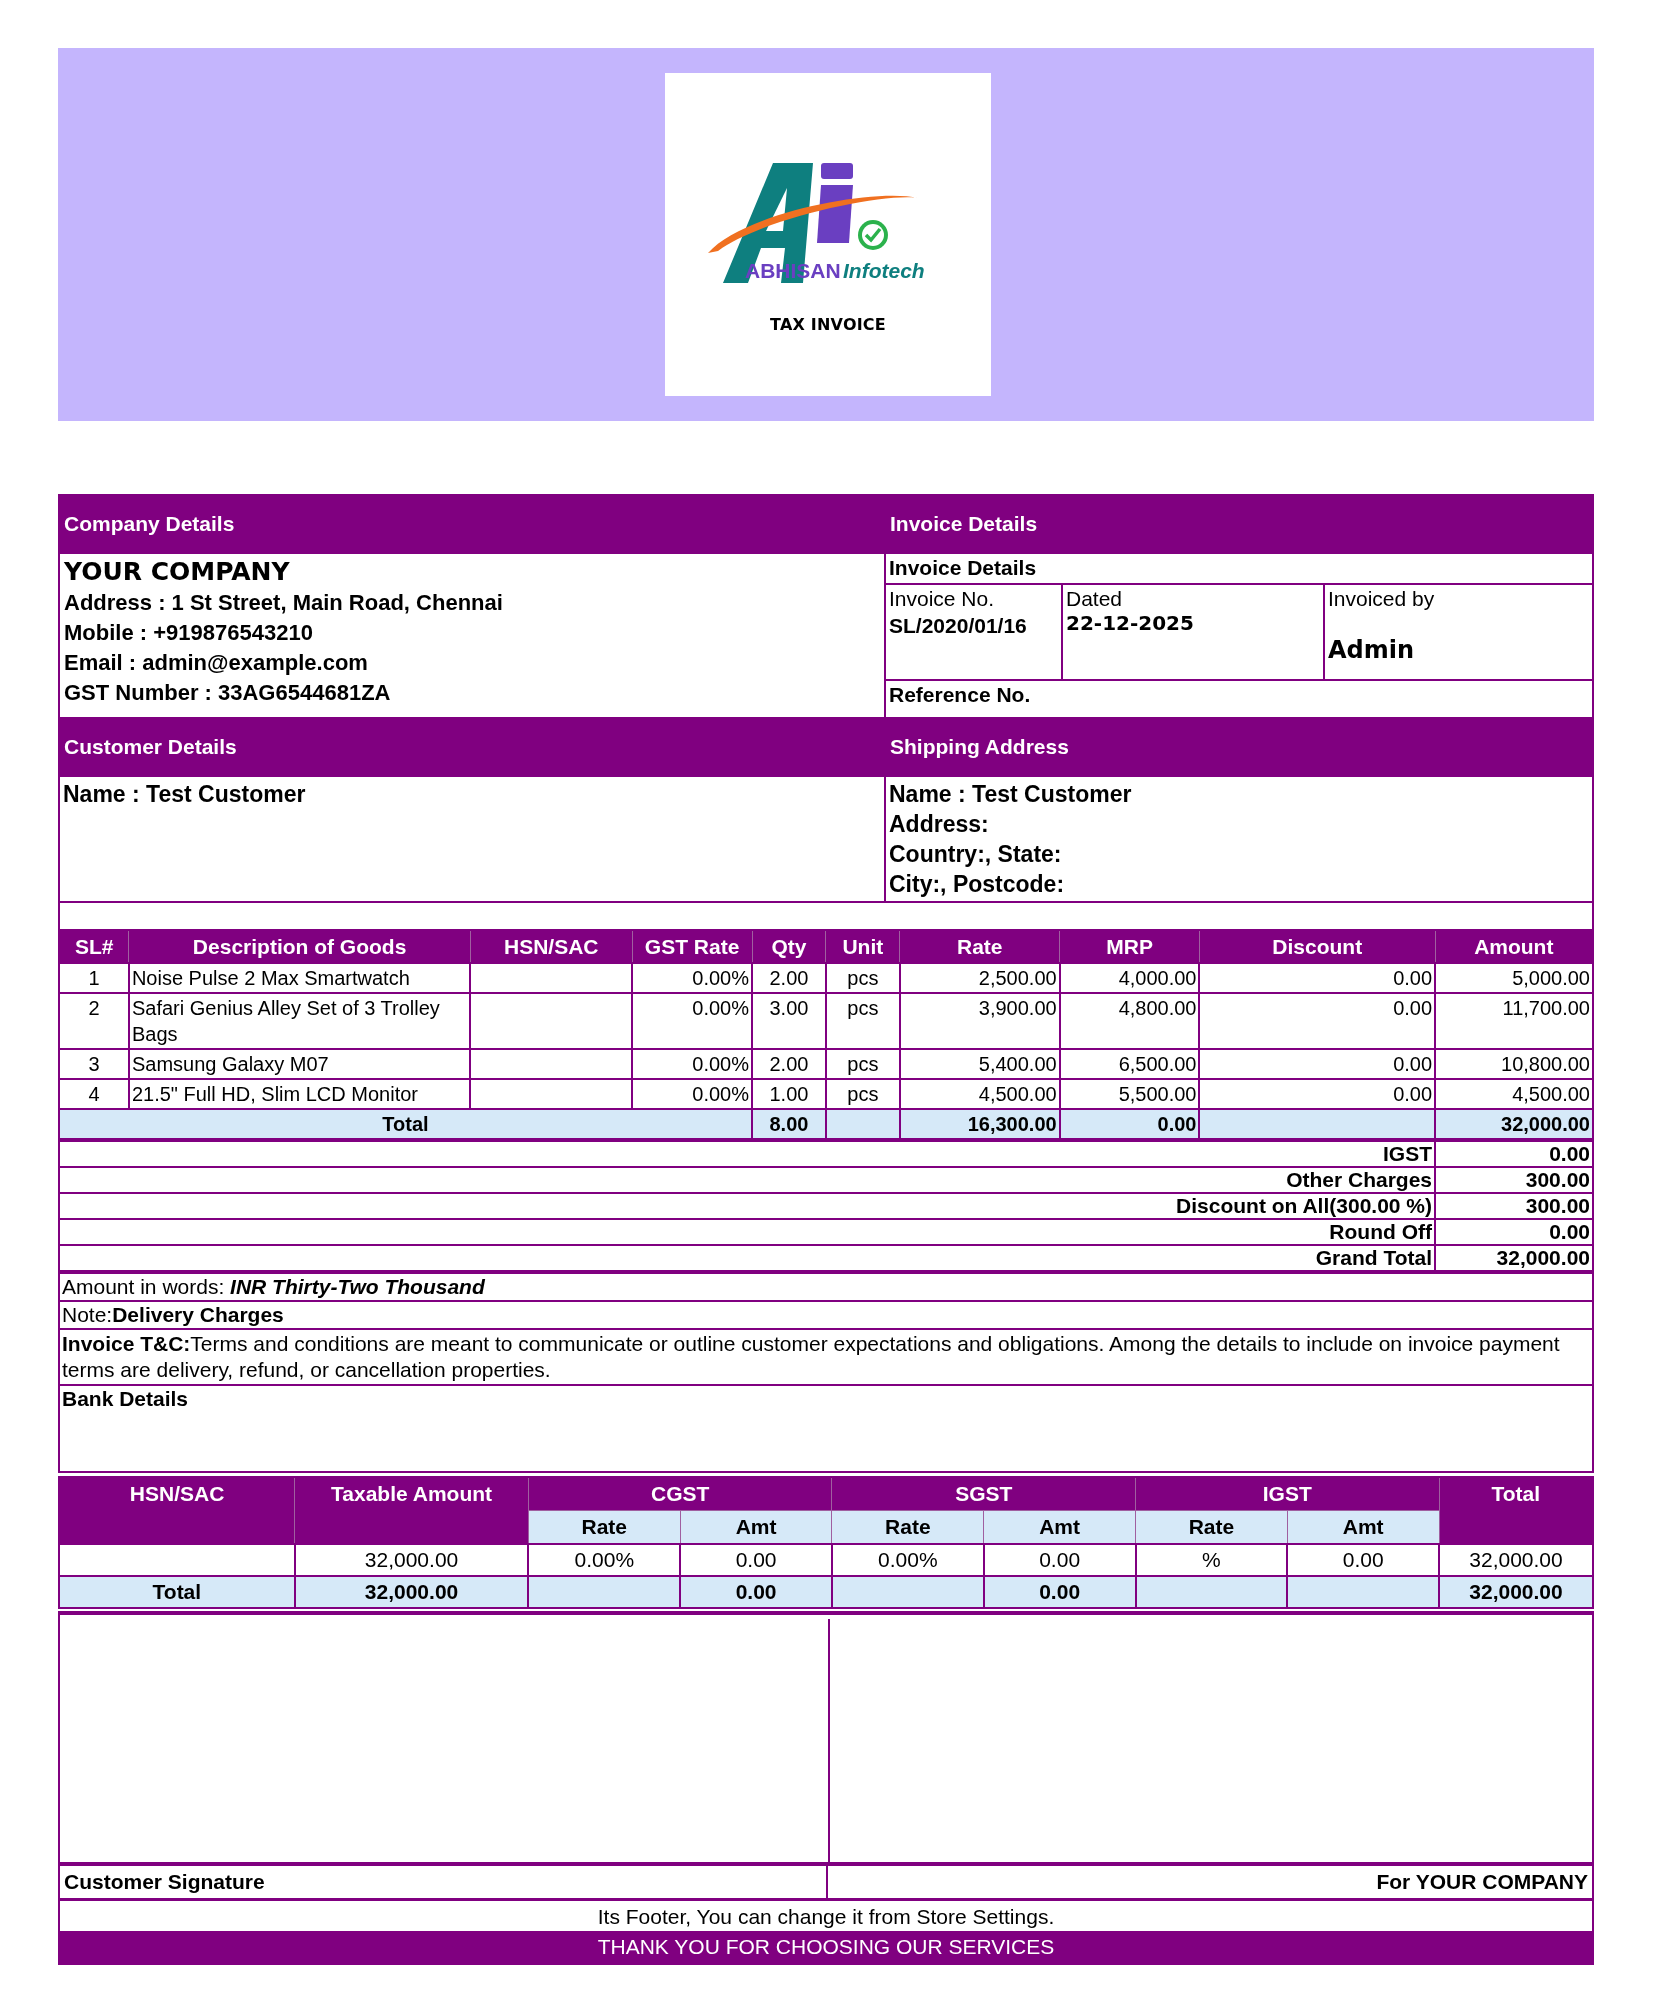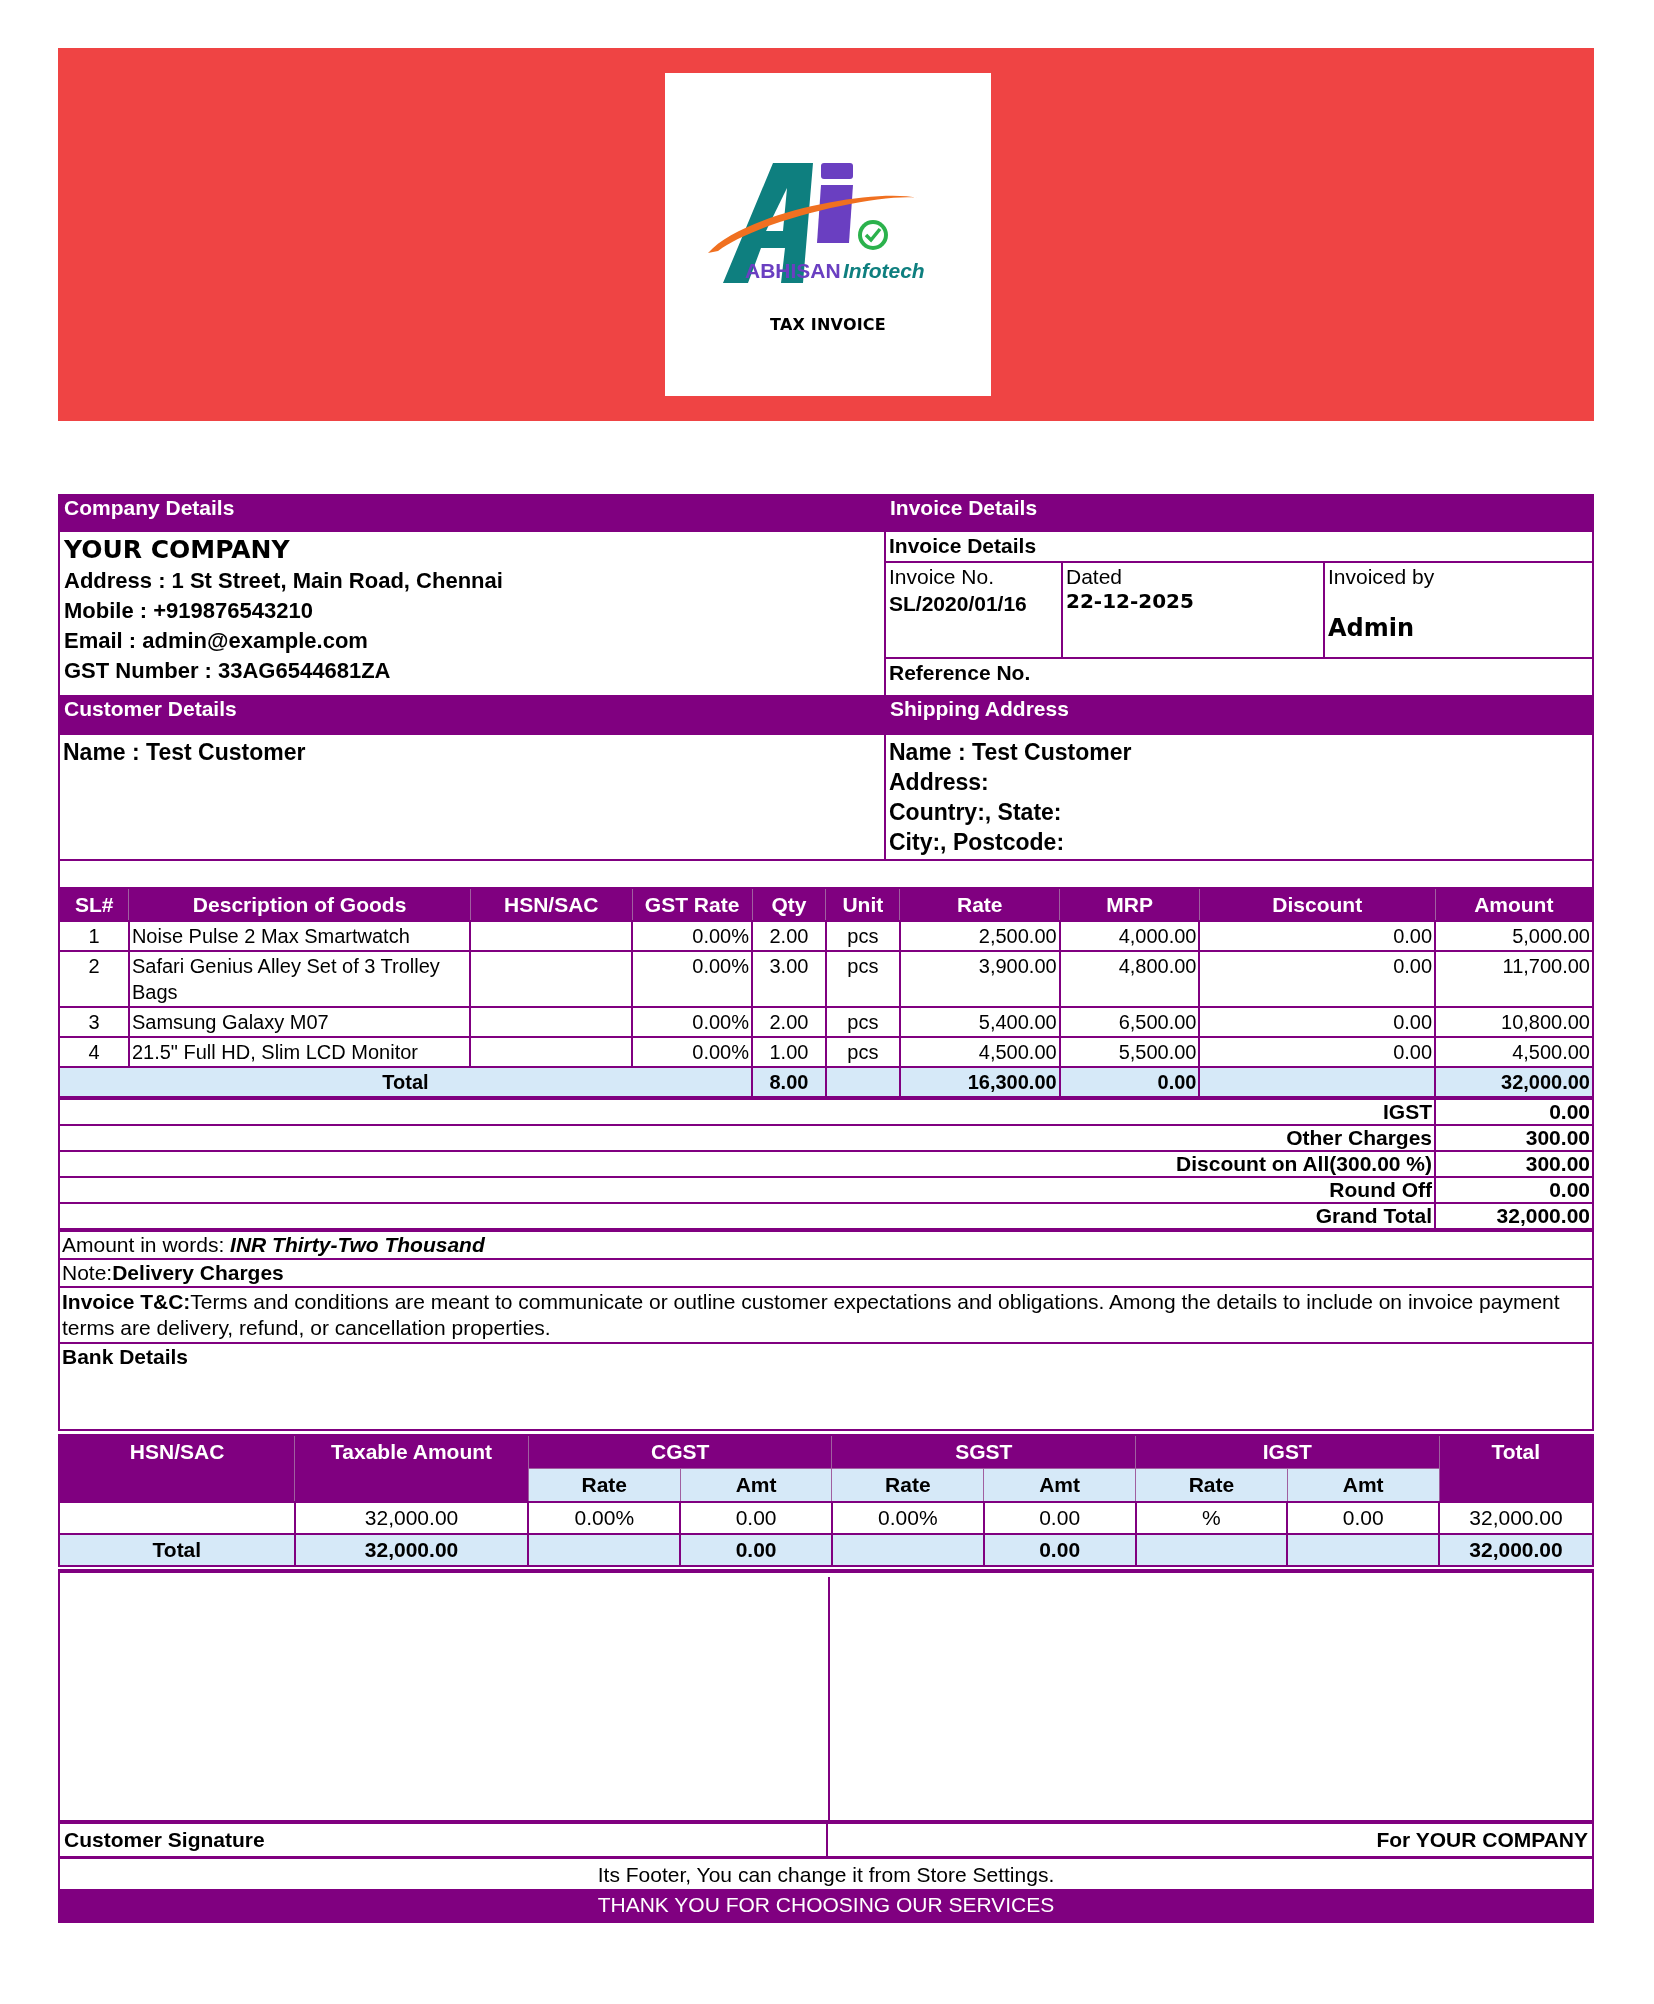--- a/index.html
+++ b/index.html
@@ -1,26 +1,26 @@
 <!DOCTYPE html>
 <html><head>
 <meta charset="utf-8">
 <style>
   * { box-sizing: border-box; margin: 0; padding: 0; }
   body { width: 1654px; height: 2004px; background: #ffffff; position: relative; font-family: "Liberation Sans", sans-serif; color: #000; overflow: hidden; }
-  .header-band { position: absolute; left: 58px; top: 48px; width: 1536px; height: 373px; background: #ef4444; }
+  .header-band { position: absolute; left: 58px; top: 48px; width: 1536px; height: 373px; background: #c4b5fd; }
   .logo-box { position: absolute; left: 607px; top: 25px; width: 326px; height: 323px; background: #fff; }
   .logo-svg { position: absolute; left: 38px; top: 70px; }
   .tax-invoice { position: absolute; left: 0; width: 100%; top: 242px; text-align: center; font-size: 16px; font-weight: bold; font-family: "DejaVu Sans", sans-serif; letter-spacing: 0.2px; }
 
   .sheet { position: absolute; left: 58px; top: 494px; width: 1536px; }
   .bd { border: 2px solid #800080; }
   table { border-collapse: collapse; width: 100%; }
   td, th { border: 2px solid #800080; }
-  .hdr { background: #800080; color: #fff; font-weight: bold; font-size: 21px; padding: 0 4px; text-align: left; }
+  .hdr { background: #800080; color: #fff; font-weight: bold; font-size: 21px; padding: 16px 4px; text-align: left; }
   .lb { background: #d6e9f8; }
   .b { font-weight: bold; }
   .r { text-align: right; }
   .c { text-align: center; }
 
   
   .top-table td { vertical-align: top; }
   .comp-name { font-size: 25px; font-weight: bold; line-height: 32px; font-family: "DejaVu Sans", sans-serif; }
   .comp-line { font-size: 22px; font-weight: bold; line-height: 30px; }
   .inv-inner { width: 100%; border-collapse: collapse; }

